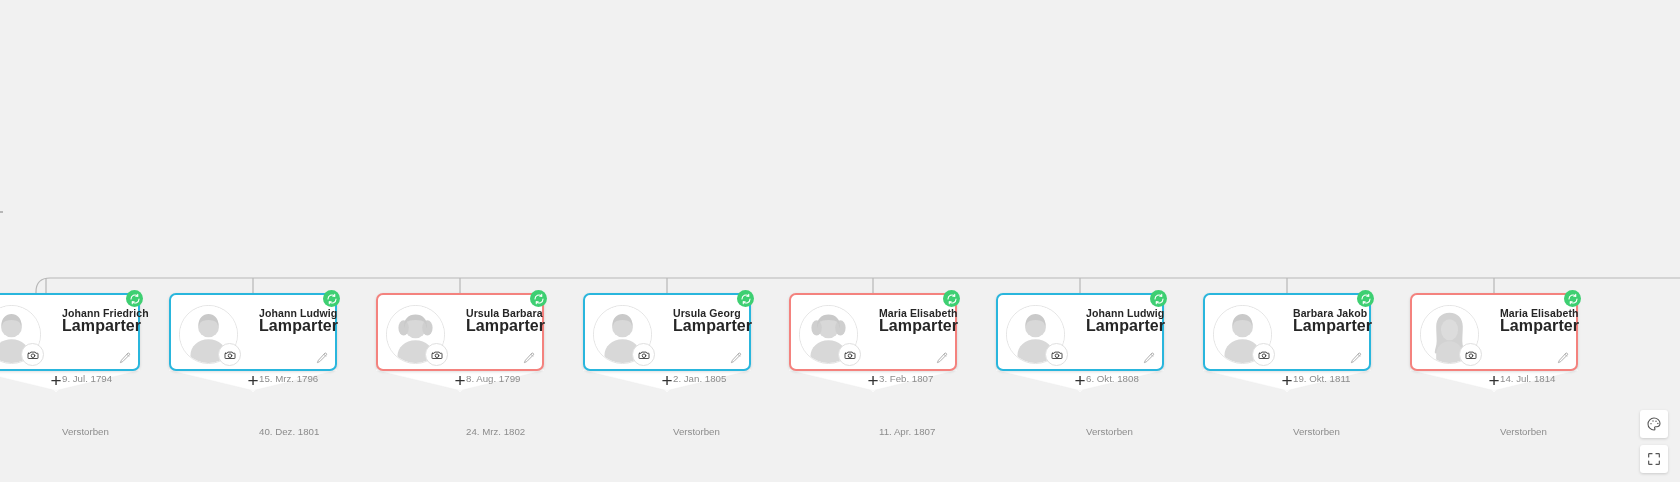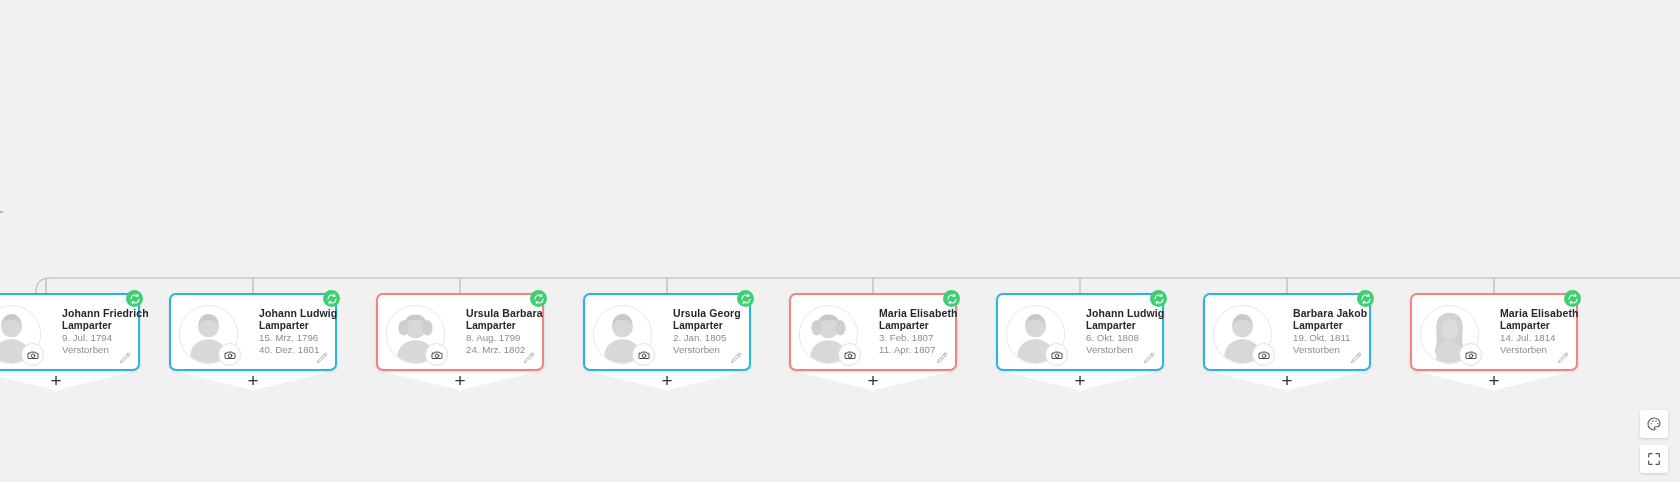--- a/index.html
+++ b/index.html
@@ -120,32 +120,33 @@
   }
   .person-name {
     font-size: 10.5px;
     font-weight: bold;
     color: #262626;
     line-height: 12.5px;
     letter-spacing: 0.1px;
     white-space: nowrap;
   }
   .person-surname {
-    font-size: 10px;
+    font-size: 16px;
     font-weight: bold;
     color: #262626;
     line-height: 12.5px;
     letter-spacing: 0.1px;
     white-space: nowrap;
   }
   .person-date {
     font-size: 9.7px;
     color: #8c8c8c;
     line-height: 11.6px;
     white-space: nowrap;
+    margin-top: 41px;
   }
 
   
   .edit-pencil {
     position: absolute;
     right: 6px;
     bottom: 4px;
     width: 14px;
     height: 14px;
     opacity: 0.55;

